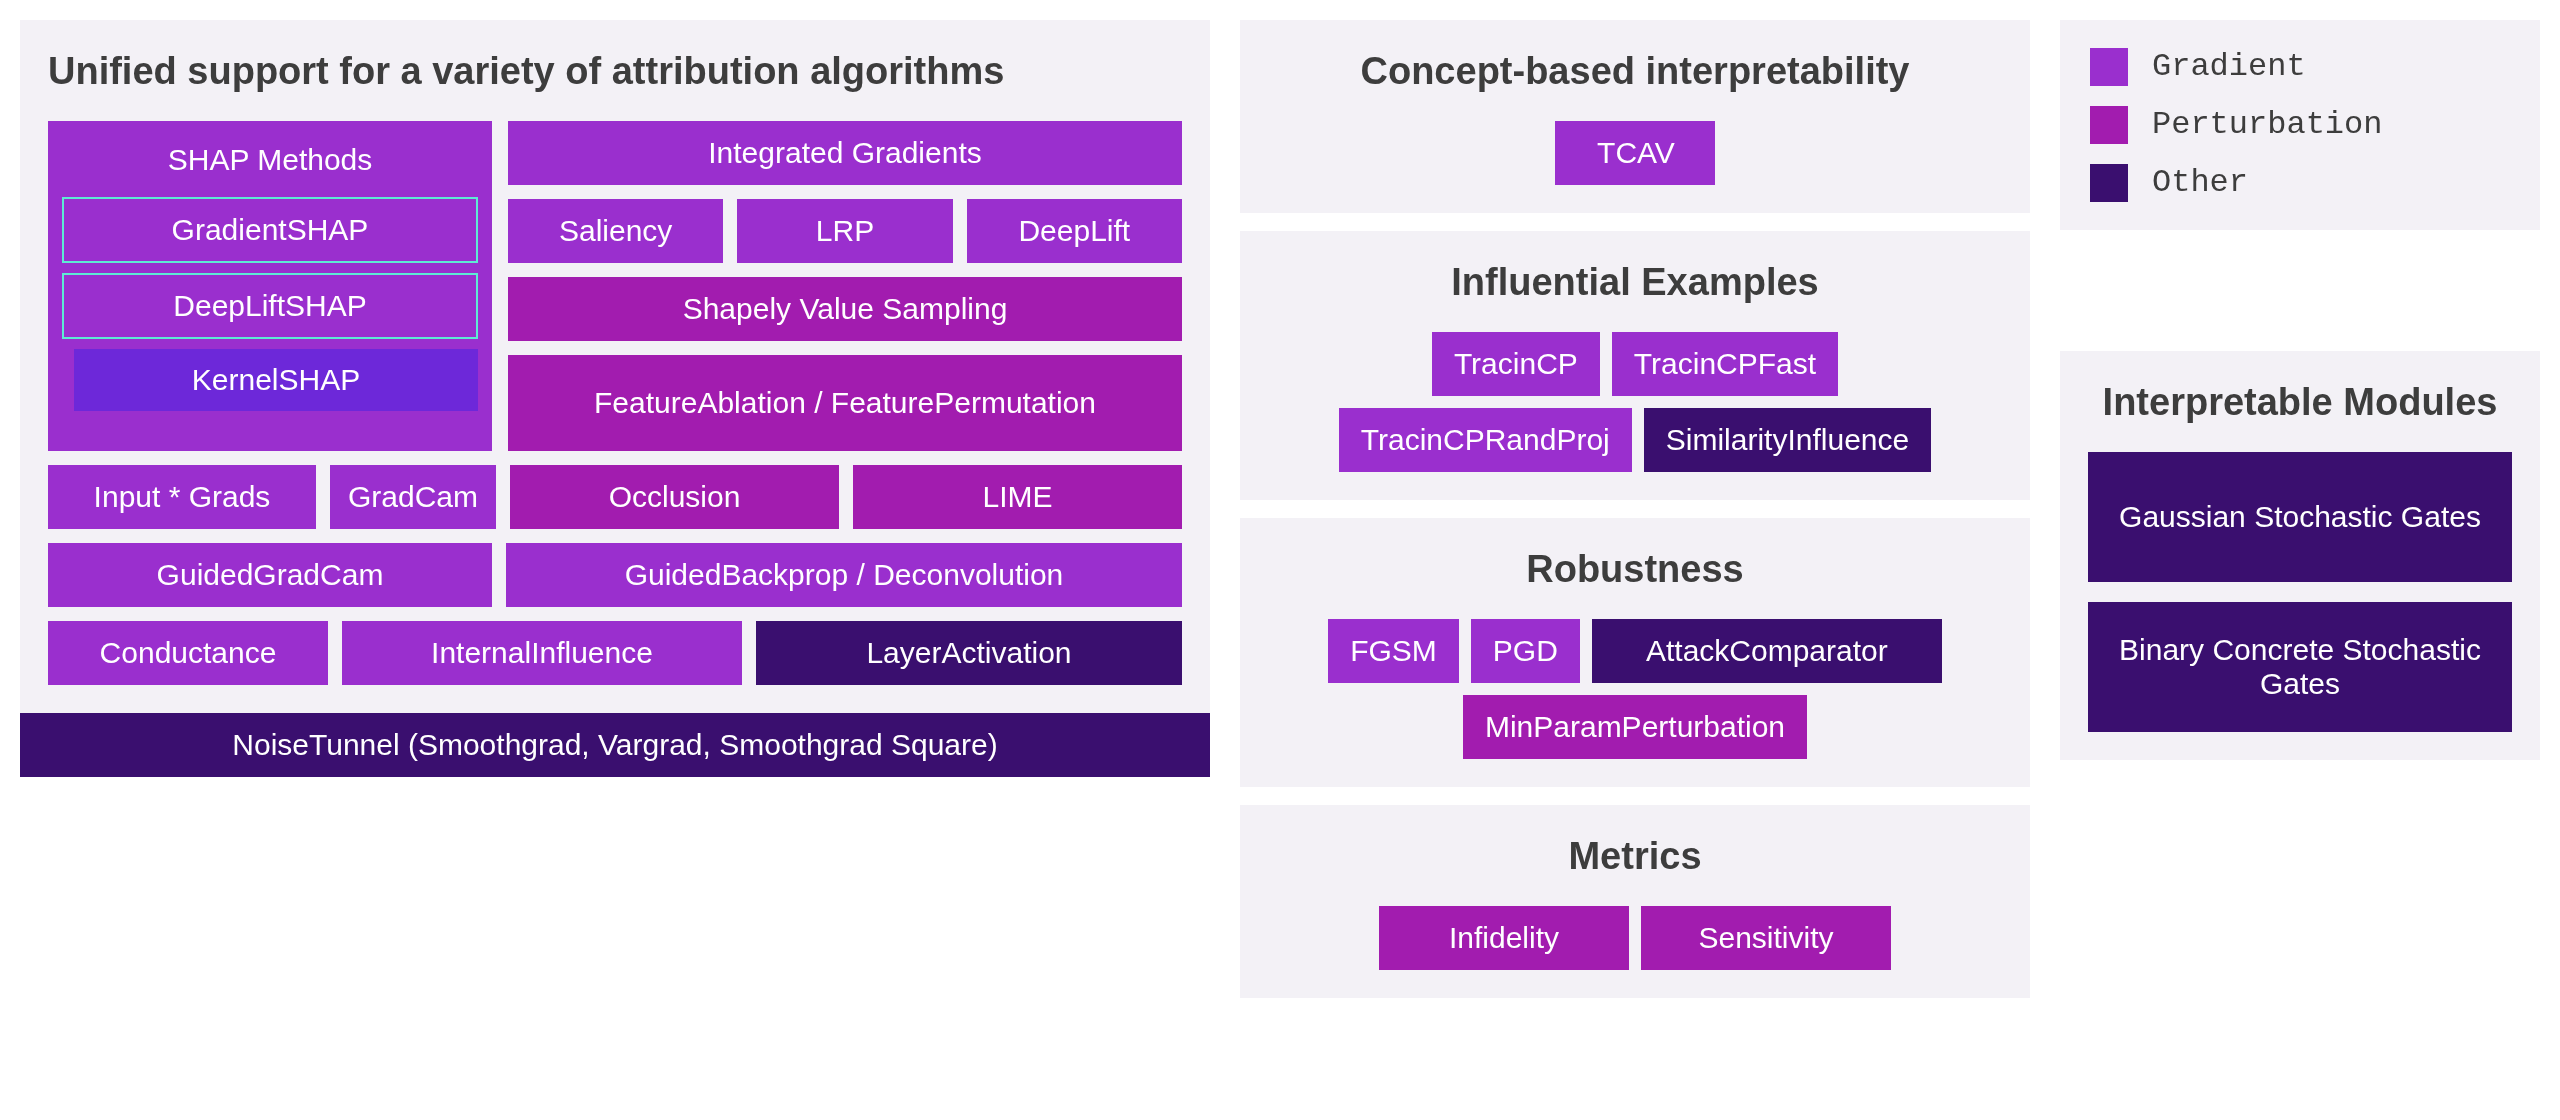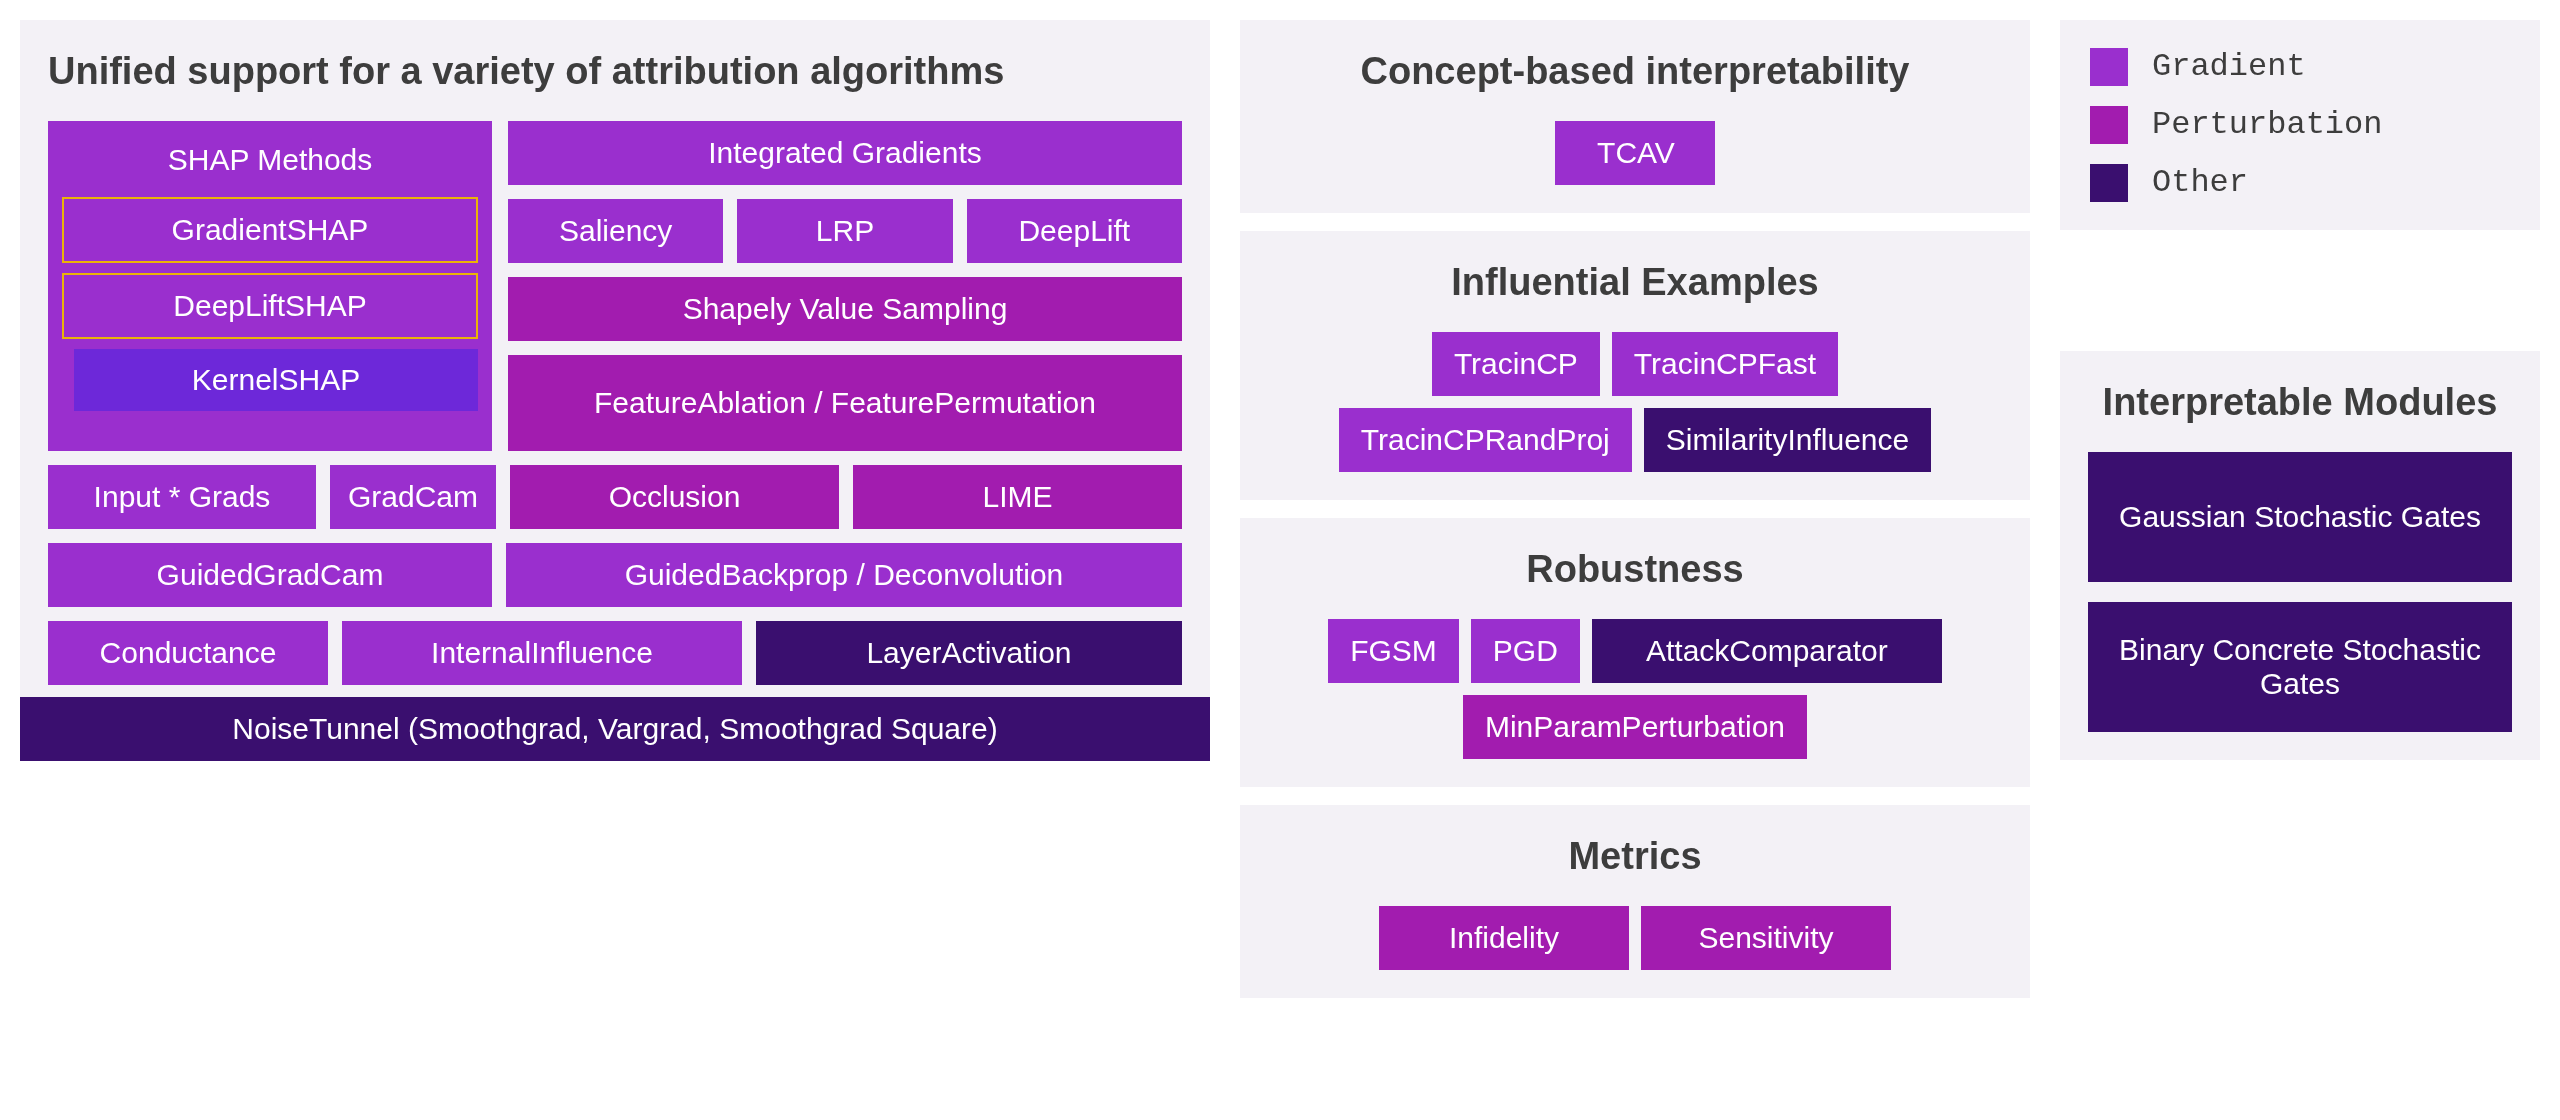--- a/index.html
+++ b/index.html
@@ -59,21 +59,21 @@
     gap: 10px;
     flex: 0 0 444px;
   }
   .shap-title {
     color: #fff;
     font-size: 30px;
     text-align: center;
     padding: 6px 0 10px 0;
   }
   .shap-sub {
-    border: 2px solid #eab308;
+    border: 2px solid #5eead4;
     color: #fff;
     text-align: center;
     font-size: 30px;
     padding: 14px 8px;
   }
   .shap-sub.pert { background: #6d28d9; border: none; margin-left: 12px; }
 
   .right-of-shap { flex: 1; display: flex; flex-direction: column; gap: 14px; }
   .row { display: flex; gap: 14px; }
   .row > .cell { flex: 1; }
@@ -107,21 +107,21 @@
   
   .modules-panel .cell { min-height: 130px; font-size: 30px; }
   .modules-panel .row { flex-direction: column; gap: 20px; }
 </style>
 </head>
 <body>
 
 <div class="container">
 
   <div class="col-left">
-    <div class="panel" style="padding-bottom:12px;">
+    <div class="panel" style="padding-bottom:28px;">
       <div class="panel-title">Unified support for a variety of attribution algorithms</div>
 
       <div class="left-inner">
         <div class="left-top">
 
           <div class="shap-box">
             <div class="shap-title">SHAP Methods</div>
             <div class="shap-sub">GradientSHAP</div>
             <div class="shap-sub">DeepLiftSHAP</div>
             <div class="shap-sub pert">KernelSHAP</div>

